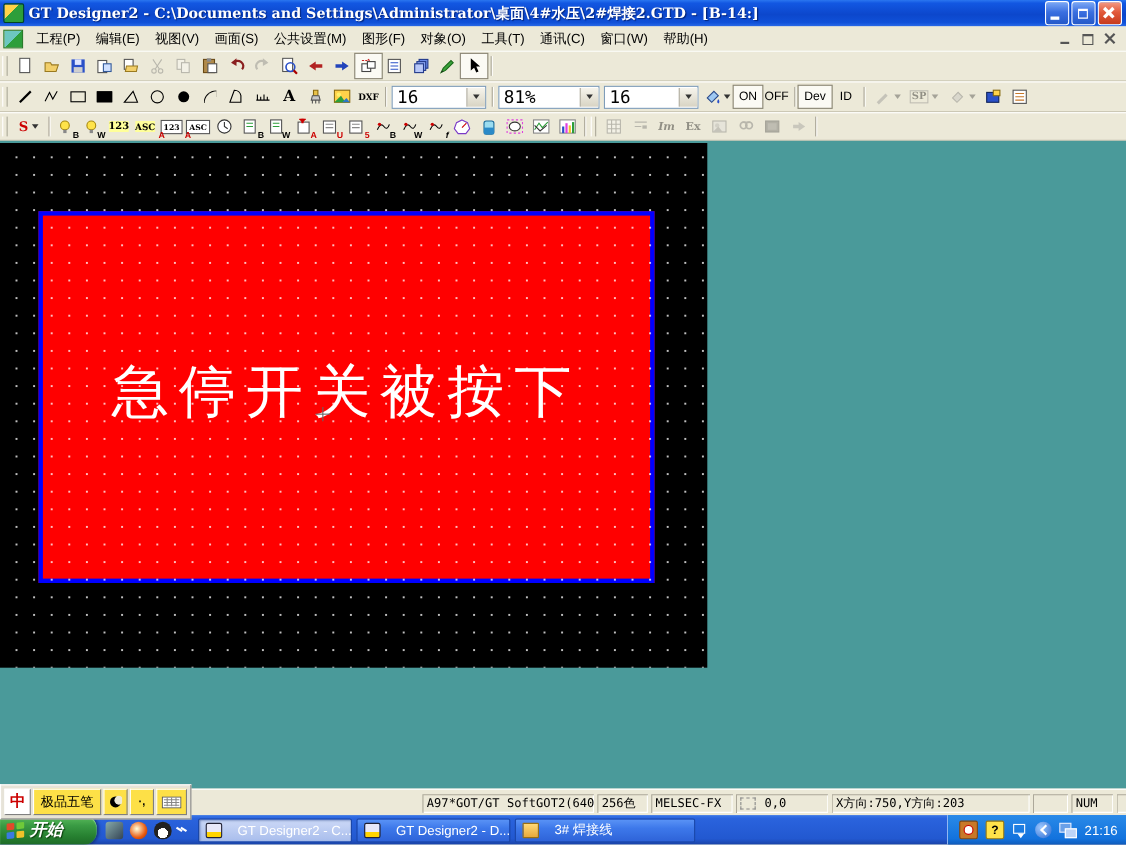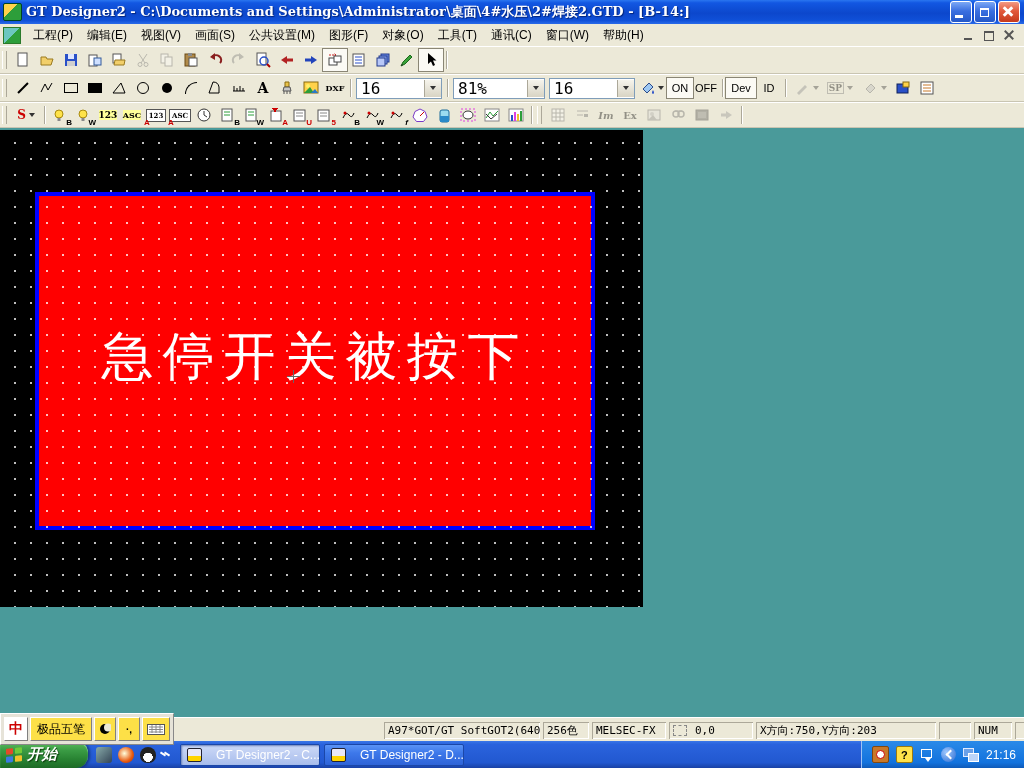--- a/index.html
+++ b/index.html
@@ -670,20 +670,24 @@
       <span class="chev"></span>
     </div>
     <div class="taskbtn active" style="width:140px">
       <span class="tico t-gtd"></span>
       <span>GT Designer2 - C...</span>
       </div>
     <div class="taskbtn" style="width:140px">
       <span class="tico t-gtd"></span>
       <span>GT Designer2 - D...</span>
       </div>
+    <div class="taskbtn" style="width:164px">
+      <span class="tico t-folder"></span>
+      <span>3# 焊接线</span>
+      </div>
     <div class="tray">
       <span class="trico tr-rec"></span>
       <span class="trico tr-help">?</span>
       <span class="trico tr-win"></span>
       <span class="trico tr-hide"></span>
       <span class="trico tr-net"></span>
       <span class="clock">21:16</span>
     </div>
   </div>
 

